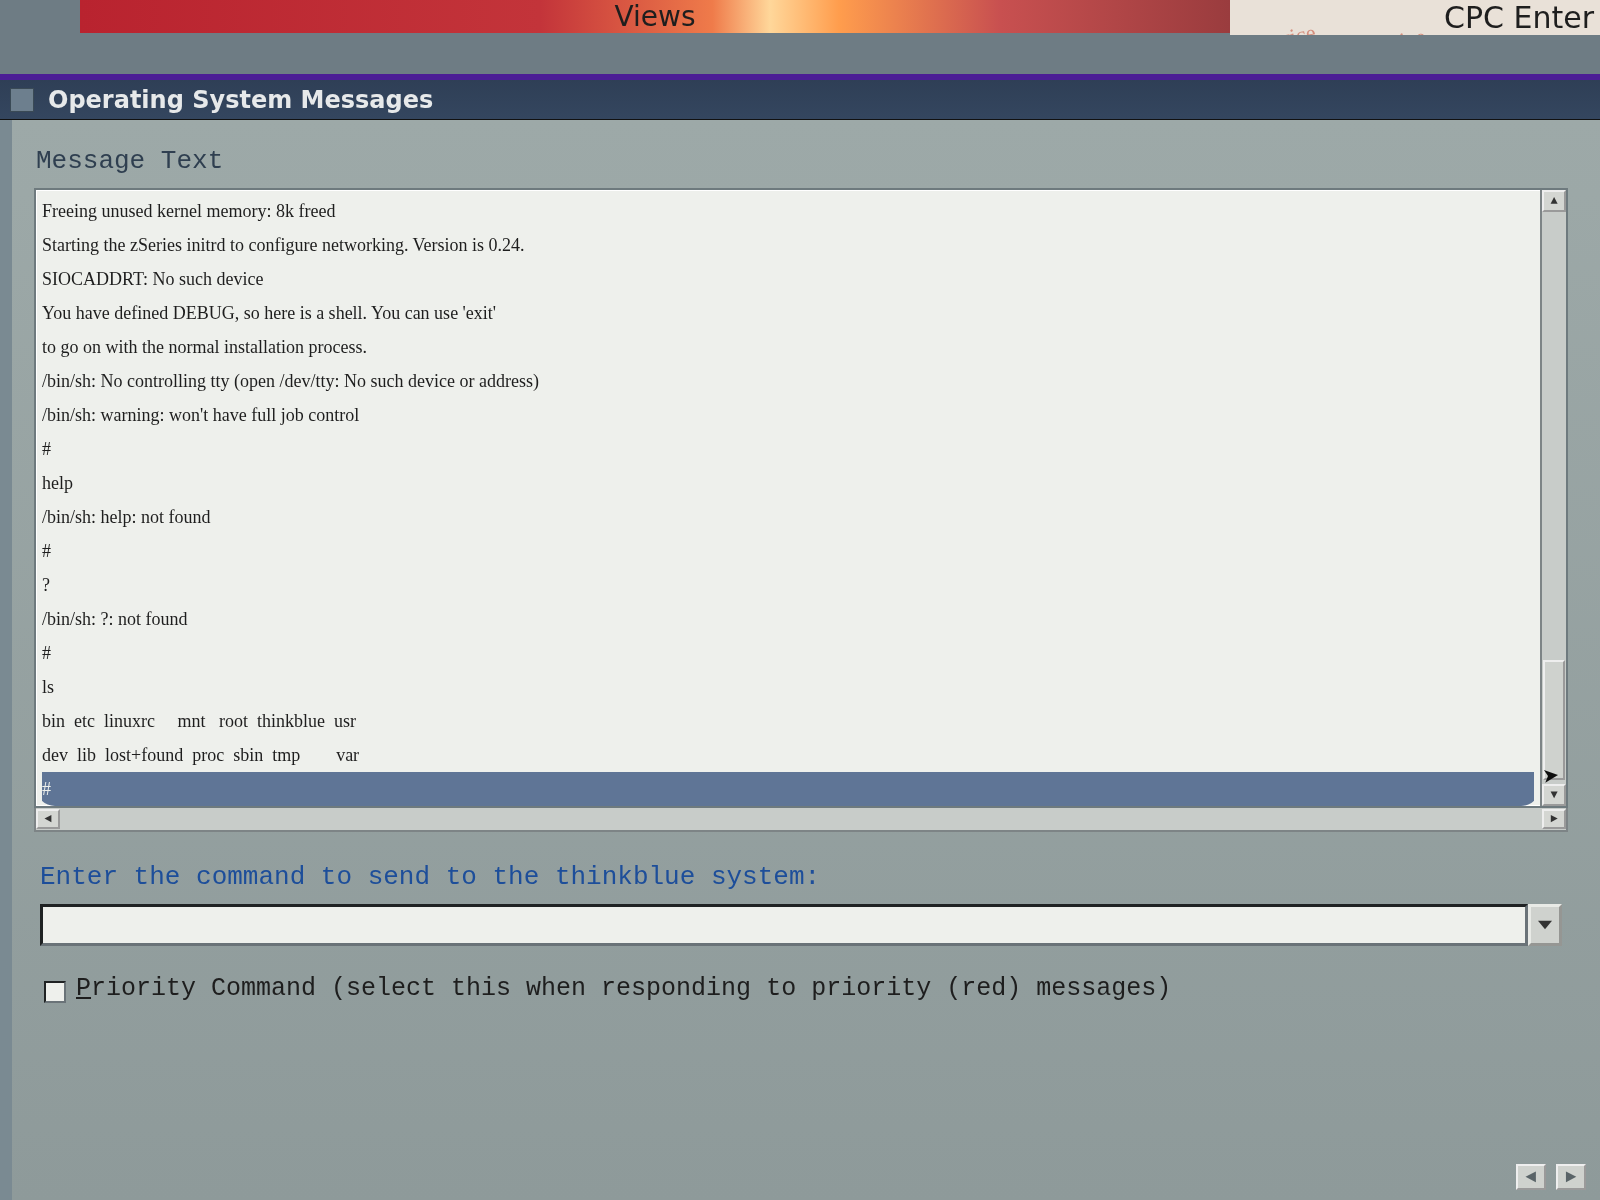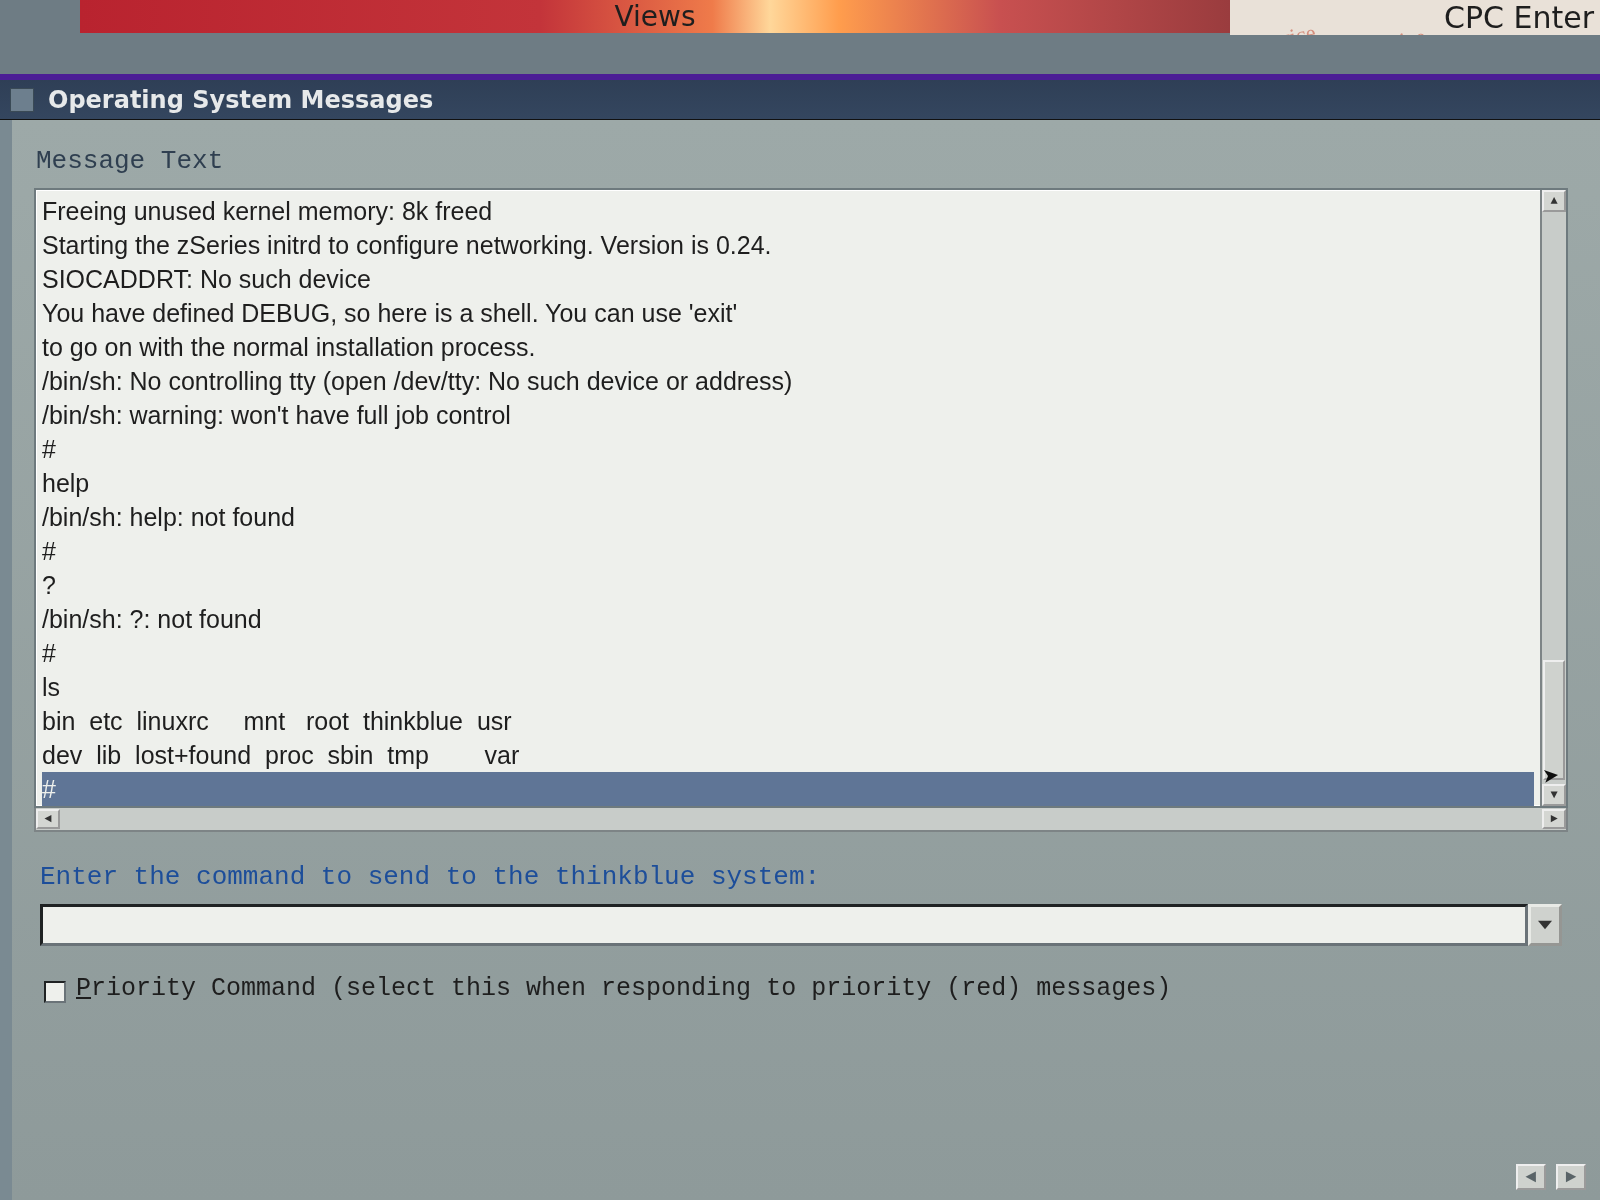--- a/index.html
+++ b/index.html
@@ -97,26 +97,27 @@
     position:relative;
     border:2px solid #6e7a7e;
     background:#eef0ec;
     height: 620px;
     display:flex;
     box-shadow: inset 1px 1px 0 #fff, inset -1px -1px 0 #fff;
   }
   .msg-text {
     flex:1;
     padding:4px 6px 0 6px;
-    font-size:25px;
+    font-size:18px;
     line-height:34px;
     color:#1e1e1e;
     white-space:pre;
     overflow:hidden;
-    font-family:Liberation Sans, sans-serif;
+    font-family:Liberation Serif, serif;
+    border-radius:19px;
   }
   .msg-text .sel {
     background:#5f7596;
     color:#eef0ec;
     display:block;
   }
 
   .vscroll {
     width:26px;
     background:#c8ccc9;

